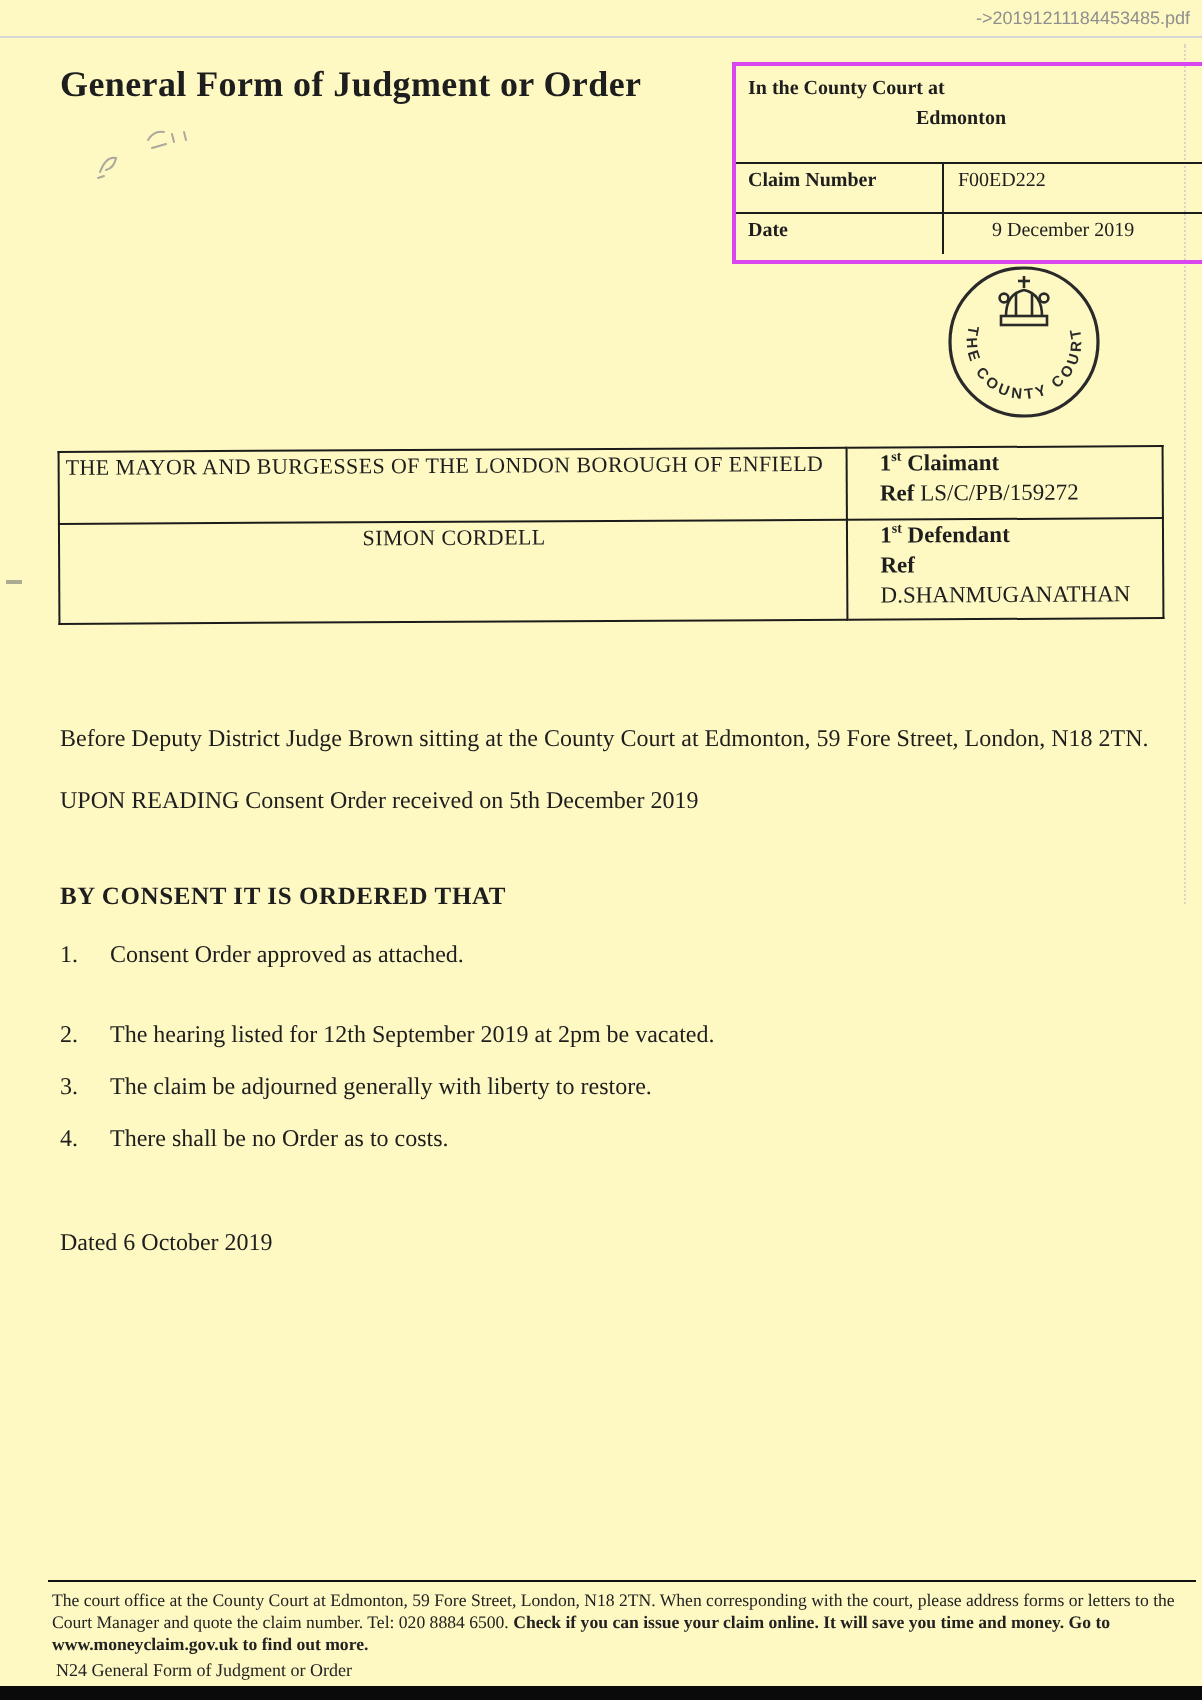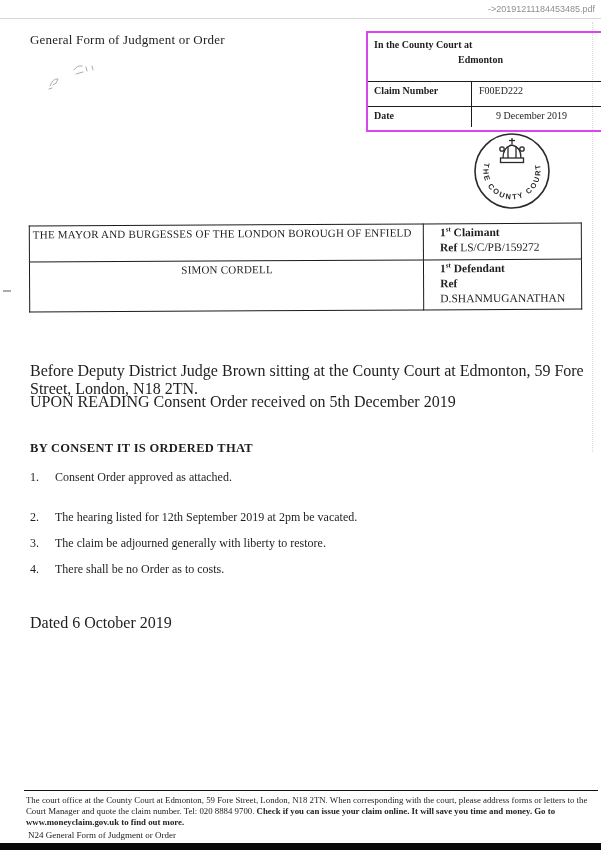--- a/index.html
+++ b/index.html
@@ -1,46 +1,46 @@
 <!DOCTYPE html>
 <html><head>
 <meta charset="utf-8">
 <style>
   html,body{margin:0;padding:0;background:#e9e9e9;}
   .page{
-    position:relative;width:601px;height:850px;background:#ffffff;
+    position:relative;width:601px;height:850px;background:#fef9c3;
     font-family:"Liberation Serif","DejaVu Serif",serif;color:#1e1e1e;
     overflow:hidden;margin:0 auto;
   }
   .abs{position:absolute;}
   
   .filename{font-family:"Liberation Sans","DejaVu Sans",sans-serif;font-size:9px;color:#8f8f8f;}
   .topline{border-top:1px solid #d6d6d6;width:601px;height:0;}
   .edge-dots{border-left:1px dotted #c9c9c9;opacity:.7;}
   .artifact{background:#6a6a6a;opacity:.55;}
   
-  .doc-title{font-size:13px;font-weight:normal;letter-spacing:.2px;}
+  .doc-title{font-size:18px;font-weight:bold;letter-spacing:.2px;}
   .court-box{width:236px;height:97px;border:2px solid #d946ef;font-size:10px;margin-left:20px;}
   .cb-header{height:49px;border-bottom:1.5px solid #1c1c1c;padding:4px 6px 0 6px;font-weight:bold;line-height:15px;box-sizing:border-box;}
   .cb-courtname{margin-left:84px;}
   .cb-row{display:flex;box-sizing:border-box;border-bottom:1.5px solid #1c1c1c;}
   .cb-row:last-child{border-bottom:none;gap:17px;}
   .cb-label{width:104px;box-sizing:border-box;border-right:1.5px solid #1c1c1c;font-weight:bold;padding:3px 16px 2px 6px;}
   .cb-value{flex:1;padding:3px 4px 2px 7px;}
   .r1{height:25px;} .r2{height:19.5px;}
   
   .party-table{width:553px;border:1.5px solid #1c1c1c;border-collapse:collapse;transform:rotate(-0.3deg);}
   .party-table td{border:1.5px solid #1c1c1c;vertical-align:top;}
   .p-name{width:414px;font-size:11px;letter-spacing:.2px;padding:2px 2px 2px 3px;}
   .p-role{font-size:11.5px;padding:1px 16px;line-height:15px;}
   .p-center{text-align:center;}
   .bold{font-weight:bold;}
   sup{font-size:7px;vertical-align:super;line-height:0;}
   
-  .bodytext{font-size:16px;}
+  .bodytext{font-size:12px;}
   .heading{font-size:12.5px;font-weight:bold;letter-spacing:.3px;}
   .order-item{font-size:12px;}
   .item-num{display:inline-block;width:25px;}
   
   .footline{border-top:1.5px solid #111;}
   .footer-text{width:566px;font-size:8.8px;line-height:11px;color:#222;}
   .produced{font-size:9px;text-align:right;line-height:10.5px;color:#222;}
   .form-code{font-size:9px;color:#222;}
   .bottom-bar{width:601px;height:7px;background:#0a0a0a;}
   svg text{font-family:"Liberation Sans","DejaVu Sans",sans-serif;}
@@ -144,18 +144,18 @@
     <span class="item-num">3.</span><span>The claim be adjourned generally with liberty to restore.</span>
   </div>
   <div class="abs order-item" style="left:30px;top:562px;width:555px;">
     <span class="item-num">4.</span><span>There shall be no Order as to costs.</span>
   </div>
 
   <div class="abs bodytext" style="left:30px;top:614px;">Dated 6 October 2019</div>
 
   <div class="abs footline" style="left:24px;top:790px;width:574px;height:0;"></div>
   <div class="abs footer-text" style="left:26px;top:795px;">
-    <span>The court office at the County Court at Edmonton, 59 Fore Street, London, N18 2TN. When corresponding with the court, please address forms or letters to the Court Manager and quote the claim number. Tel: 020 8884 9700. </span><span class="bold">Check if you can issue your claim online. It will save you time and money. Go to www.moneyclaim.gov.uk to find out more.</span>
+    <span>The court office at the County Court at Edmonton, 59 Fore Street, London, N18 2TN. When corresponding with the court, please address forms or letters to the Court Manager and quote the claim number. Tel: 020 8884 6500. </span><span class="bold">Check if you can issue your claim online. It will save you time and money. Go to www.moneyclaim.gov.uk to find out more.</span>
   </div>
   <div class="abs form-code" style="left:28px;top:830px;">N24 General Form of Judgment or Order</div>
   <div class="abs bottom-bar" style="left:0;top:843px;"></div>
 
 </div>
 
 </body></html>

